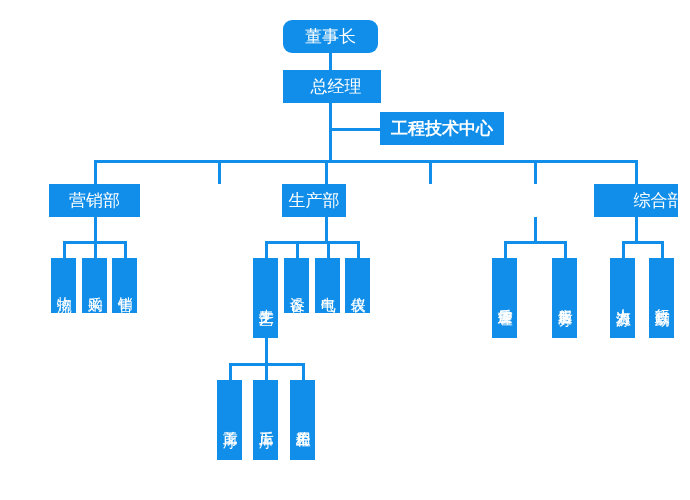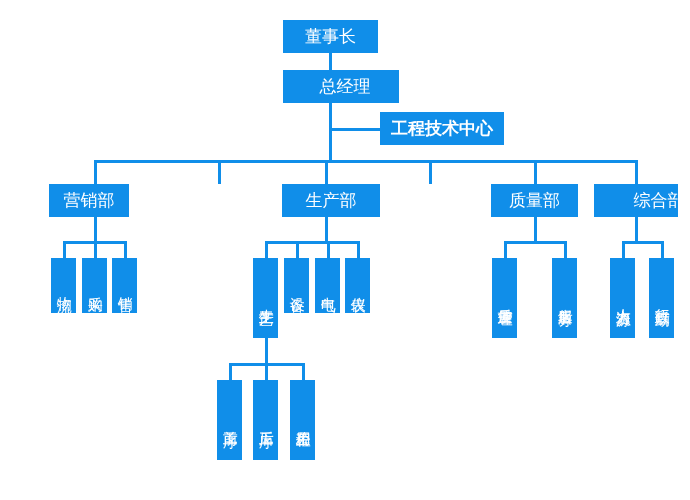--- a/index.html
+++ b/index.html
@@ -89,33 +89,32 @@
   <div class="ln v" style="left:534px;top:217px;height:24px;"></div>
   <div class="ln h" style="left:504px;top:241px;width:63px;"></div>
   <div class="ln v" style="left:504px;top:241px;height:17px;"></div>
   <div class="ln v" style="left:564px;top:241px;height:17px;"></div>
 
   <div class="ln v" style="left:635px;top:217px;height:24px;"></div>
   <div class="ln h" style="left:622px;top:241px;width:42px;"></div>
   <div class="ln v" style="left:622px;top:241px;height:17px;"></div>
   <div class="ln v" style="left:661px;top:241px;height:17px;"></div>
 
-  <div class="node h" style="left:283px;top:20px;width:95px;">董事长</div>
+  <div class="node h" style="left:283px;top:20px;width:95px;border-radius:9px;">董事长</div>
 
-  <div class="node h" style="left:283px;top:70px;width:116px;padding-left:8px;">总经理</div>
+  <div class="node h" style="left:283px;top:70px;width:98px;padding-left:8px;">总经理</div>
 
   <div class="node h" style="left:380px;top:112px;width:124px;font-weight:bold;">工程技术中心</div>
 
-  <div class="node h" style="left:49px;top:184px;width:80px;">营销部</div>
+  <div class="node h" style="left:49px;top:184px;width:91px;">营销部</div>
 
 
-  <div class="node h" style="left:282px;top:184px;width:98px;">生产部</div>
+  <div class="node h" style="left:282px;top:184px;width:64px;">生产部</div>
 
 
-  <div class="node h" style="left:491px;top:184px;width:87px;">质量部</div>
 
   <div class="node h" style="left:594px;top:184px;width:84px;padding-left:46px;">综合部</div>
 
   <div class="node v" style="left:51px;top:258px;height:55px;">物流</div>
   <div class="node v" style="left:82px;top:258px;height:55px;">采购</div>
   <div class="node v" style="left:112px;top:258px;height:55px;">销售</div>
 
   <div class="node v" style="left:253px;top:258px;height:80px;">生产工艺</div>
   <div class="node v" style="left:284px;top:258px;height:55px;">设备</div>
   <div class="node v" style="left:315px;top:258px;height:55px;">电气</div>

